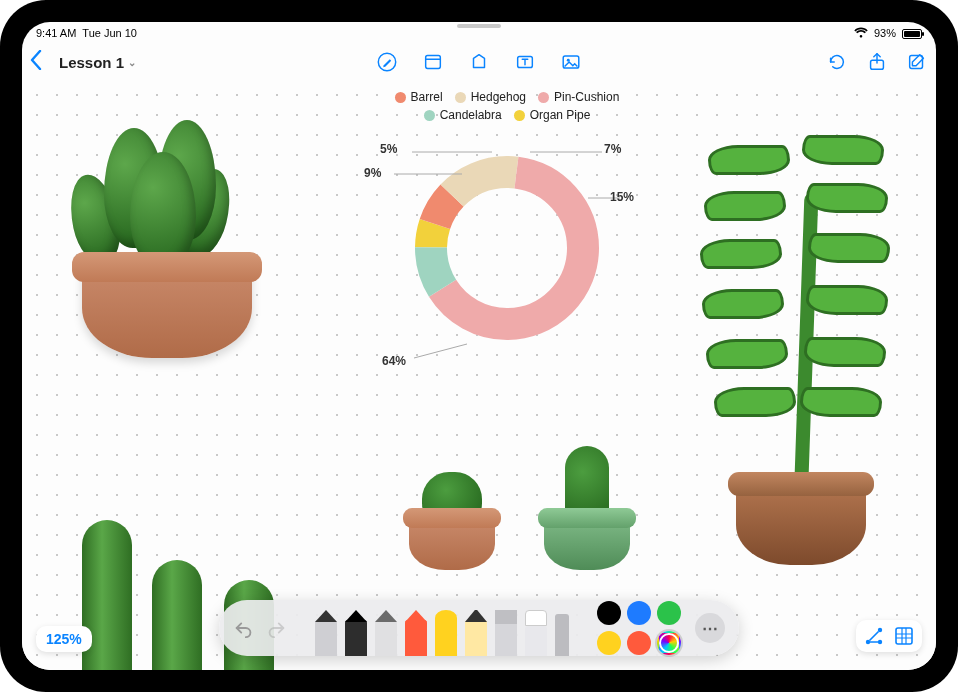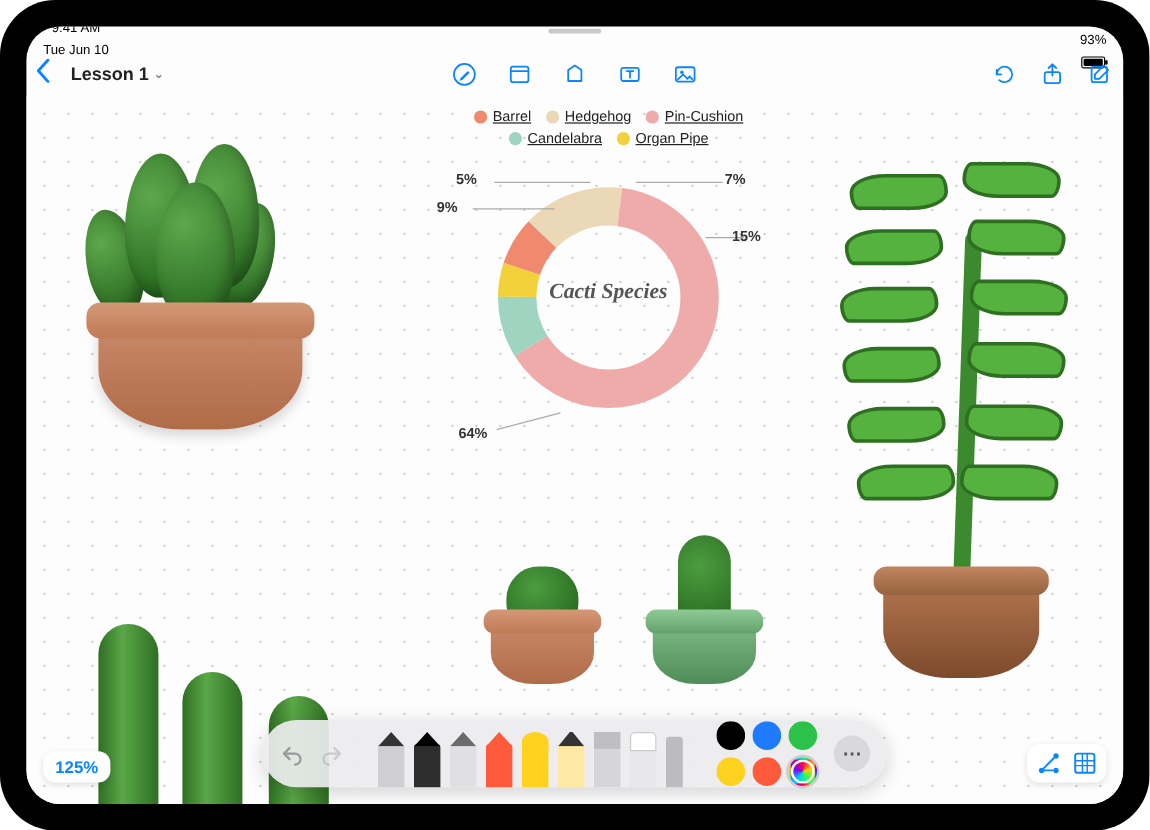--- a/index.html
+++ b/index.html
@@ -25,21 +25,21 @@
   .status {
     height: 22px;
     display: flex;
     align-items: center;
     justify-content: space-between;
     padding: 0 14px;
     font-size: 11px;
     font-weight: 500;
     color: #000;
   }
-  .status .left, .status .right { display: flex; align-items: center; gap: 6px; flex-direction: column; }
+  .status .left, .status .right { display: flex; align-items: center; gap: 6px; }
   .wifi, .batt { display: inline-block; }
   .batt-body {
     display:inline-block; width:20px; height:10px; border:1px solid #000; border-radius:2px; position:relative; vertical-align:middle;
   }
   .batt-body::after{ content:""; position:absolute; right:-3px; top:2px; width:2px; height:4px; background:#000; border-radius:1px;}
   .batt-fill{ position:absolute; left:1px; top:1px; bottom:1px; right:1px; background:#000; border-radius:1px;}
 
   
   .toolbar {
     height: 36px;
@@ -64,21 +64,21 @@
     position:absolute; left:0; top:58px; right:0; bottom:0;
     background-color:#fdfdfd;
     background-image: radial-gradient(#c9c9c9 1px, transparent 1px);
     background-size: 20px 20px;
     background-position: 5px 5px;
   }
 
   
   .chart-wrap { position:absolute; left:330px; top:10px; width:310px; }
   .legend { display:flex; flex-wrap:wrap; justify-content:center; gap:4px 12px; font-size:12px; color:#222; margin-bottom:6px; }
-  .lg { display:flex; align-items:center; gap:5px;text-decoration:underline; }
+  .lg { display:flex; align-items:center; gap:5px; }
   .lg .sw { width:11px; height:11px; border-radius:50%; }
   .donut-area { position:relative; width:310px; height:260px; }
   .donut { position:absolute; left:55px; top:20px; width:200px; height:200px; }
   .donut-title { position:absolute; left:0; right:0; top:104px; text-align:center; font-family: Georgia, "Times New Roman", serif; font-style:italic; font-weight:700; font-size:18px; color:#555; }
   .dlabel { position:absolute; font-size:12px; font-weight:600; color:#333; }
   .lead { stroke:#aaa; stroke-width:1; }
 
   
   .plant { position:absolute; }
   .pot {
@@ -313,21 +313,20 @@
             <circle cx="50" cy="50" r="38" fill="none" stroke="#9fd4c0" stroke-width="16" stroke-dasharray="21.49 217.27" stroke-dashoffset="-157.58" transform="rotate(-90 50 50)"></circle>
           </svg>
 
           <svg style="position:absolute;left:0;top:0" width="310" height="260">
             <line class="lead" x1="140" y1="24" x2="60" y2="24"></line>
             <line class="lead" x1="178" y1="24" x2="250" y2="24"></line>
             <line class="lead" x1="110" y1="46" x2="42" y2="46"></line>
             <line class="lead" x1="236" y1="70" x2="268" y2="70"></line>
             <line class="lead" x1="115" y1="216" x2="62" y2="230"></line>
           </svg>
-          <div class="donut-title">Cacti Species</div>
           <div class="dlabel" style="left:28px; top:14px">5%</div>
           <div class="dlabel" style="left:252px; top:14px">7%</div>
           <div class="dlabel" style="left:12px; top:38px">9%</div>
           <div class="dlabel" style="left:258px; top:62px">15%</div>
           <div class="dlabel" style="left:30px; top:226px">64%</div>
         </div>
       </div>
 
       <div class="plant" style="left:40px; top:30px; width:220px; height:260px;">
         <div class="cac-ball" style="left:10px; top:64px; transform:rotate(-12deg)"></div>

